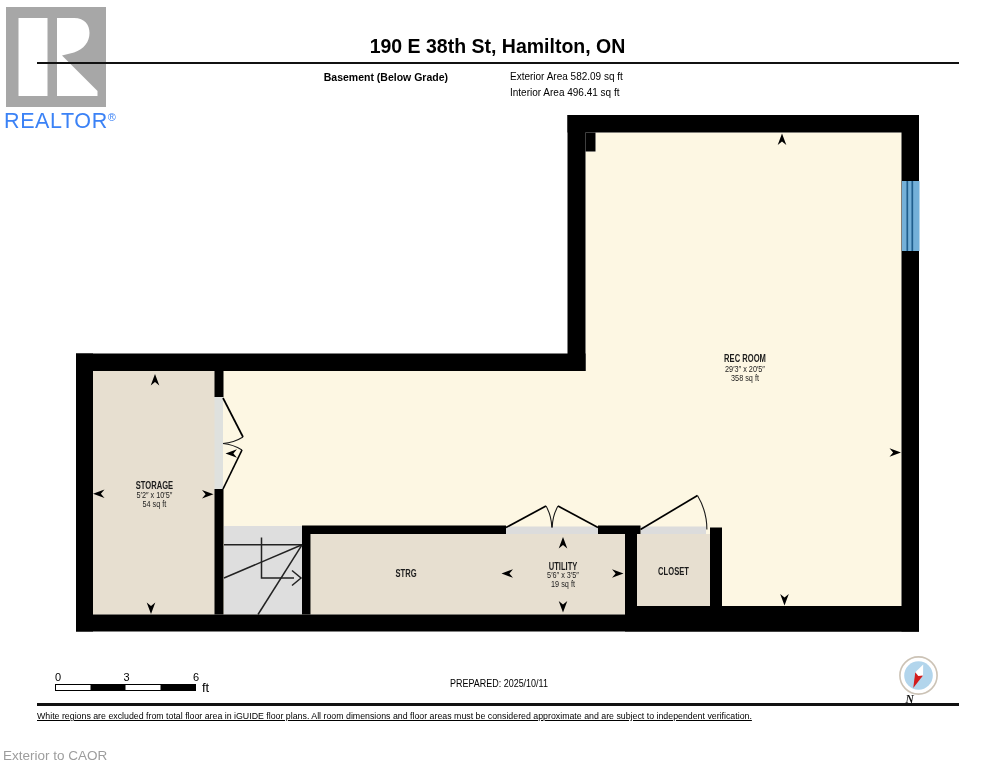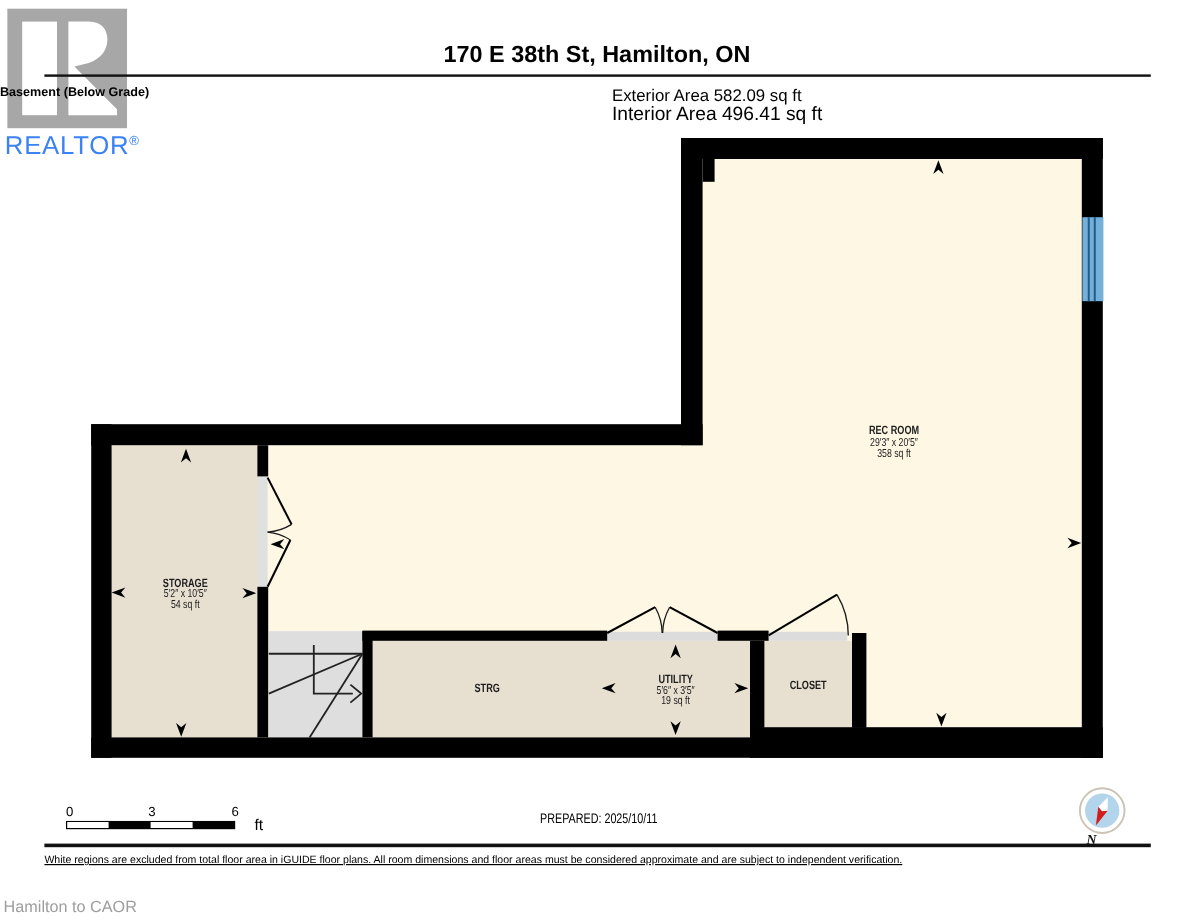--- a/index.html
+++ b/index.html
@@ -11,29 +11,29 @@
 <body>
 
 <svg class="abs" style="left:6px;top:7px;" width="100" height="100" viewBox="0 0 100 100">
   <rect x="0" y="0" width="100" height="100" fill="#a7a7a7"></rect>
   <rect x="12.5" y="11" width="29" height="78" fill="#ffffff"></rect>
   <path d="M51,11 L68,11 C79,11 83.5,18 83.5,26 C83.5,35 78,42 68,45.5 L56,48.5 L91.5,84 L91.5,89 L51,89 Z" fill="#ffffff"></path>
 </svg>
 
 <div class="abs" style="left:4px;top:109px;width:130px;font-size:21.5px;color:#3b82f6;letter-spacing:0.6px;">REALTOR<span style="font-size:11px;vertical-align:7px;">®</span></div>
 
-<div class="abs" style="left:0;top:35px;width:995px;text-align:center;font-size:19.5px;font-weight:bold;color:#000;">170 E 38th St, Hamilton, ON</div>
+<div class="abs" style="left:0;top:35px;width:995px;text-align:center;font-size:19.5px;font-weight:bold;color:#000;">190 E 38th St, Hamilton, ON</div>
 
 <div class="abs" style="left:37px;top:61.5px;width:922px;height:2.3px;background:#111;"></div>
 
-<div class="abs" style="left:0px;top:71px;width:448px;text-align:left;font-size:10.5px;font-weight:bold;color:#000;">Basement (Below Grade)</div>
+<div class="abs" style="left:0px;top:71px;width:448px;text-align:right;font-size:10.5px;font-weight:bold;color:#000;">Basement (Below Grade)</div>
 
-<div class="abs" style="left:510px;top:71px;font-size:14px;color:#000;">Exterior Area 582.09 sq ft</div>
+<div class="abs" style="left:510px;top:71px;font-size:10px;color:#000;">Exterior Area 582.09 sq ft</div>
 
-<div class="abs" style="left:510px;top:86.5px;font-size:16px;color:#000;">Interior Area 496.41 sq ft</div>
+<div class="abs" style="left:510px;top:86.5px;font-size:10px;color:#000;">Interior Area 496.41 sq ft</div>
 
 <svg class="abs" style="left:0;top:0;" width="995" height="768" viewBox="0 0 995 768">
 
   <path d="M595.5,132.5 H901.5 V606 H637 V614.5 H93 V371 H585.5 V151.5 H595.5 Z" fill="#fdf7e3"></path>
 
   <rect x="93" y="371" width="122" height="243.5" fill="#e7dfd0"></rect>
 
   <rect x="224" y="526" width="78" height="88.5" fill="#dedede"></rect>
 
   <rect x="310.5" y="534" width="314.5" height="80.5" fill="#e7dfd0"></rect>
@@ -146,31 +146,31 @@
 <div class="abs" style="left:52px;top:670.5px;width:12px;text-align:center;font-size:11px;">0</div>
 <div class="abs" style="left:120.5px;top:670.5px;width:12px;text-align:center;font-size:11px;">3</div>
 <div class="abs" style="left:190px;top:670.5px;width:12px;text-align:center;font-size:11px;">6</div>
 
 <svg class="abs" style="left:55px;top:684px;" width="145" height="8" viewBox="0 0 145 8">
   <rect x="0.5" y="0.5" width="140" height="6" fill="#fff" stroke="#000" stroke-width="1"></rect>
   <rect x="35.5" y="0.5" width="35" height="6" fill="#000"></rect>
   <rect x="105.5" y="0.5" width="35" height="6" fill="#000"></rect>
 </svg>
 
-<div class="abs" style="left:212px;top:680px;font-size:13px;">ft</div>
+<div class="abs" style="left:202px;top:680px;font-size:13px;">ft</div>
 
 <div class="abs" style="left:450px;top:676.5px;font-size:11.5px;transform:scaleX(0.78);transform-origin:0 0;white-space:nowrap;">PREPARED: 2025/10/11</div>
 
 <svg class="abs" style="left:898px;top:654px;" width="44" height="52" viewBox="0 0 44 52">
   <circle cx="20.5" cy="21.5" r="18.6" fill="#ffffff" stroke="#ccc3b6" stroke-width="1.6"></circle>
   <circle cx="20.5" cy="21.5" r="14.3" fill="#b2d5ec"></circle>
   <g transform="rotate(203 20.5 21.5)">
     <polygon points="20.5,8 16.3,23.2 24.7,23.2" fill="#d31c1c"></polygon>
     <polygon points="20.5,33.5 16.3,23.2 20.5,21 24.7,23.2" fill="#ffffff"></polygon>
   </g>
   <text x="7.5" y="49" font-size="11.5" font-style="italic" font-weight="bold" fill="#111" font-family="Liberation Serif, serif">N</text>
 </svg>
 
 <div class="abs" style="left:37px;top:703.2px;width:922px;height:2.8px;background:#111;"></div>
 
 <div class="abs" style="left:37px;top:711px;font-size:8.8px;color:#000;text-decoration:underline;">White regions are excluded from total floor area in iGUIDE floor plans. All room dimensions and floor areas must be considered approximate and are subject to independent verification.</div>
 
-<div class="abs" style="left:3px;top:747.5px;font-size:13.5px;color:#9d9d9d;">Hamilton to CAOR</div>
+<div class="abs" style="left:3px;top:747.5px;font-size:13.5px;color:#9d9d9d;">Exterior to CAOR</div>
 
 </body></html>

